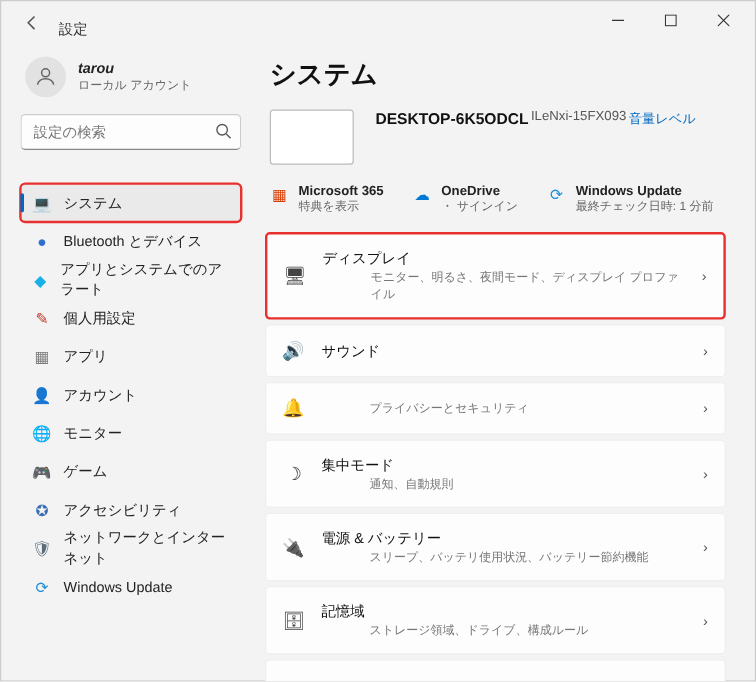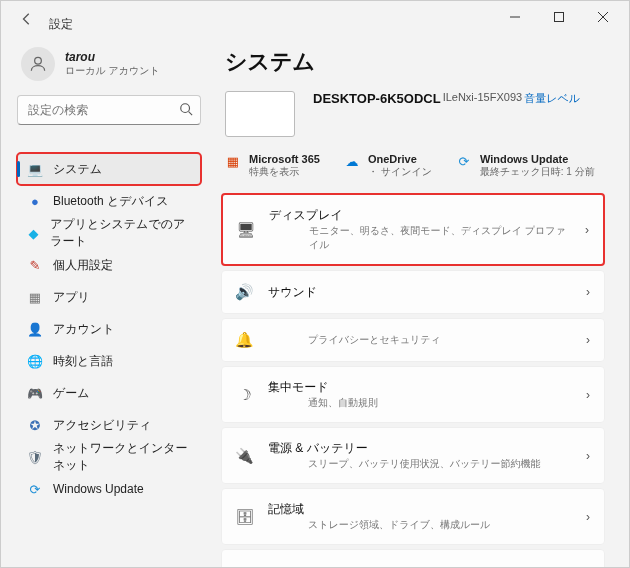--- a/index.html
+++ b/index.html
@@ -121,21 +121,21 @@
           <div class="nav-item">
             <span class="nav-icon" style="color:#7a7a7a">▦</span>
             <span>アプリ</span>
           </div>
           <div class="nav-item">
             <span class="nav-icon" style="color:#e07b2e">👤</span>
             <span>アカウント</span>
           </div>
           <div class="nav-item">
             <span class="nav-icon" style="color:#4a90a4">🌐</span>
-            <span>時刻と言語</span>
+            <span>モニター</span>
           </div>
           <div class="nav-item">
             <span class="nav-icon" style="color:#6aa84f">🎮</span>
             <span>ゲーム</span>
           </div>
           <div class="nav-item">
             <span class="nav-icon" style="color:#3b6fb5">✪</span>
             <span>アクセシビリティ</span>
           </div>
           <div class="nav-item">

